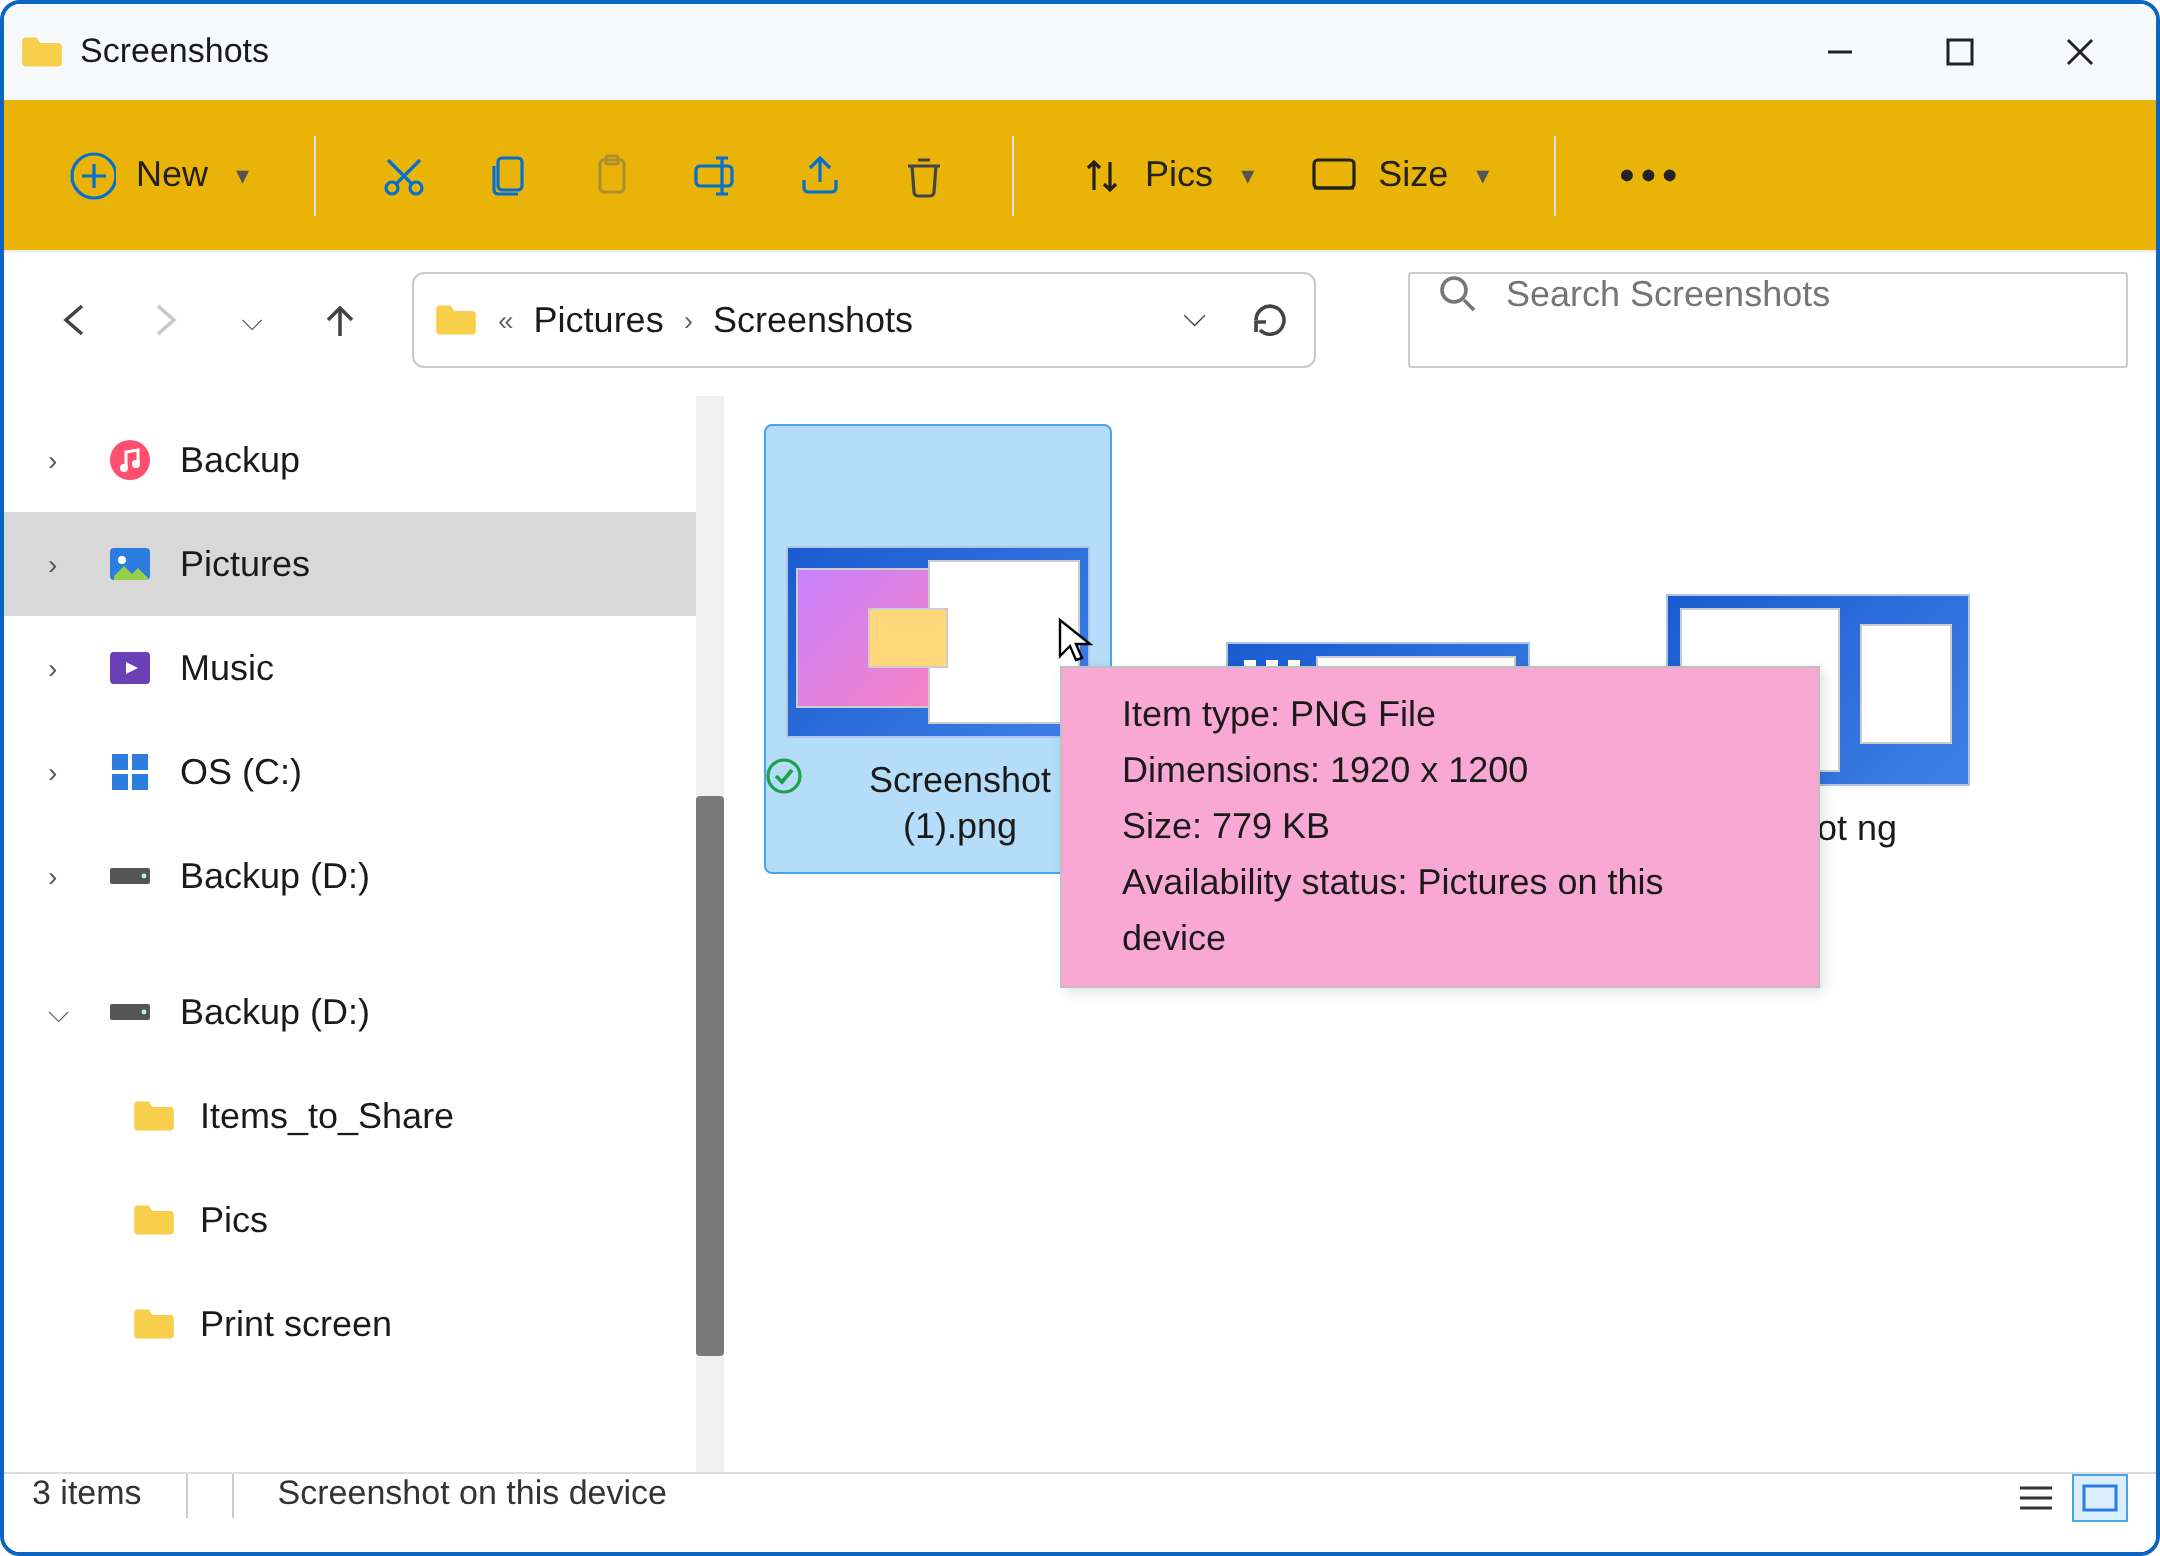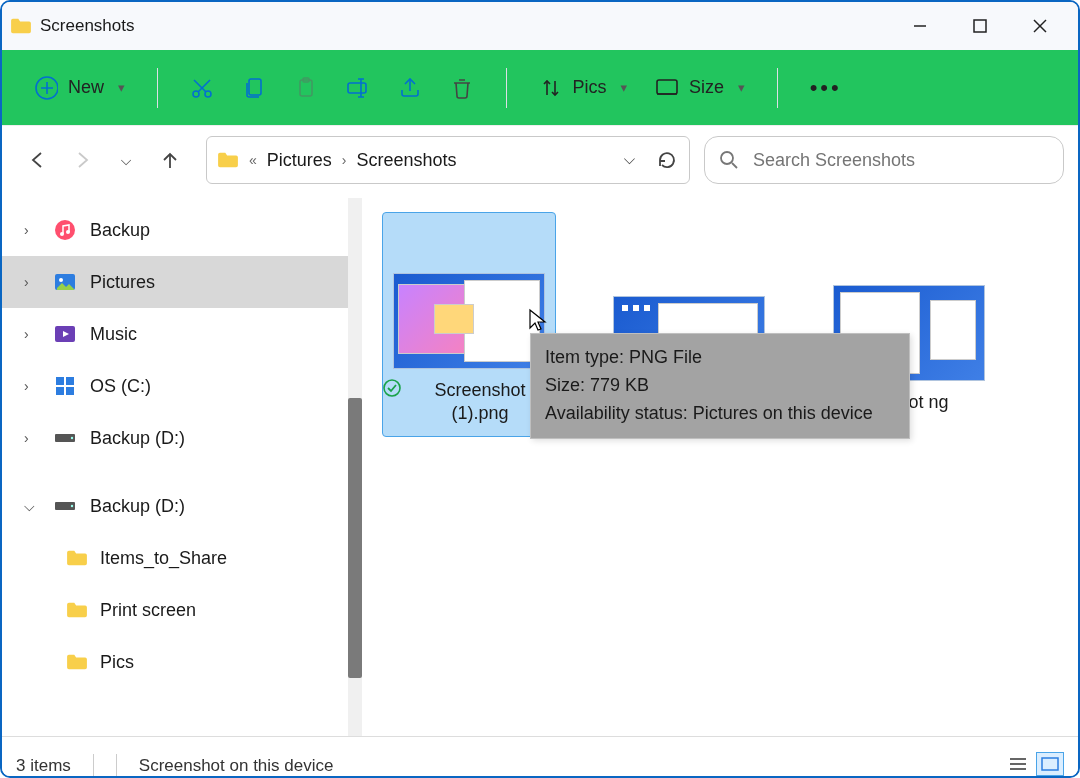--- a/index.html
+++ b/index.html
@@ -4,64 +4,64 @@
 <style>
   * { box-sizing: border-box; margin: 0; padding: 0; }
   body { font-family: "Segoe UI", Arial, sans-serif; font-size: 15px; background: #fff; color: #1a1a1a; width: 1080px; height: 778px; overflow: hidden; border: 2px solid #0a66c2; border-radius: 10px; position: relative; }
 
   .title-bar { height: 48px; display: flex; align-items: center; padding: 0 8px; background: #f7f9fc; }
   .title-bar .folder-ic { width: 22px; height: 18px; margin-right: 8px; }
   .title-bar .title { font-size: 17px; }
   .win-btns { margin-left: auto; display: flex; }
   .win-btn { width: 60px; height: 40px; display: flex; align-items: center; justify-content: center; color: #222; }
 
-  .toolbar { height: 76px; background: #22c55e; display: flex; align-items: center; padding: 0 18px; gap: 0; border-bottom: 1px solid #eee; }
+  .toolbar { height: 76px; background: #eab308; display: flex; align-items: center; padding: 0 18px; gap: 0; border-bottom: 1px solid #eee; }
   .tool-btn { display: flex; align-items: center; gap: 10px; padding: 0 14px; height: 40px; border-radius: 6px; color: #036fd0; font-size: 18px; }
   .tool-btn .label { color: #222; }
   .tool-ic { width: 24px; height: 24px; display: inline-flex; align-items: center; justify-content: center; }
   .sep { width: 1px; height: 40px; background: #dcdfe6; margin: 0 18px; }
   .chevron { font-size: 13px; color: #555; margin-left: 4px; }
 
   .nav-row { display: flex; align-items: center; gap: 14px; padding: 10px 14px 14px 14px; }
   .nav-arrows { display: flex; align-items: center; gap: 20px; padding: 0 10px; color: #555; }
   .nav-ic { width: 24px; height: 24px; display: inline-flex; align-items: center; justify-content: center; }
   .addr-bar { flex: 1; height: 48px; border: 1px solid #c9c9c9; border-radius: 6px; display: flex; align-items: center; padding: 0 12px 0 10px; gap: 10px; }
   .crumbs { display: flex; align-items: center; gap: 10px; font-size: 18px; }
   .crumb-sep { color: #666; font-size: 14px; }
   .addr-right { margin-left: auto; display: flex; gap: 22px; color: #444; }
-  .search-box { width: 360px; height: 48px; border: 1px solid #c9c9c9; border-radius: 14px; display: flex; align-items: center; padding: 0 14px; gap: 14px; }
+  .search-box { width: 360px; height: 48px; border: 1px solid #c9c9c9; border-radius: 2px; display: flex; align-items: flex-start; padding: 0 14px; gap: 14px; margin-left: 32px; }
   .search-box input { border: none; outline: none; font-size: 18px; width: 100%; color: #666; background: transparent; }
 
   .main { display: flex; height: 540px; }
   .sidebar { width: 360px; overflow: hidden; position: relative; }
   .tree { padding-top: 6px; }
   .tree-item { display: flex; align-items: center; height: 52px; padding-left: 22px; gap: 14px; font-size: 18px; }
   .tree-item.selected { background: #d8d8d8; }
   .tree-item.child { padding-left: 64px; gap: 12px; }
   .tree-group { margin-top: 16px; }
   .tree-caret { width: 16px; color: #555; font-size: 14px; }
   .tree-ic { width: 22px; height: 22px; display: inline-flex; align-items: center; justify-content: center; }
   .scrollbar-v { position: absolute; right: 0; top: 0; width: 14px; height: 100%; background: #f0f0f0; }
   .scrollbar-thumb { position: absolute; right: 0; top: 200px; width: 14px; height: 280px; background: #7a7a7a; border-radius: 2px; }
 
   .content { flex: 1; position: relative; padding: 10px 20px; }
-  .thumb-row { display: flex; gap: 46px; align-items: center; padding-top: 4px; }
+  .thumb-row { display: flex; gap: 46px; align-items: flex-end; padding-top: 4px; }
   .file-item { width: 174px; display: flex; flex-direction: column; align-items: center; border-radius: 4px; padding: 6px 0 10px; }
   .file-item.selected { background: #b5dcf9; border: 1px solid #4aa4e8; }
   .thumb { width: 152px; height: 96px; background: linear-gradient(135deg,#1a5bd0,#3f7fe6); border: 1px solid #b0c4de; margin-top: 54px; margin-bottom: 10px; position: relative; overflow: hidden; }
   .file-item.selected .thumb { margin-top: 54px; }
   .thumb .win { position: absolute; background: #fff; border: 1px solid #ccc; }
   .file-name { text-align: center; line-height: 1.3; font-size: 18px; display: flex; align-items: flex-start; gap: 4px; justify-content: center; }
   .check-ic { color: #19a249; }
 
-  .tooltip { position: absolute; left: 168px; top: 135px; width: 380px; background: #a3a3a3; border: 1px solid #bfbfbf; padding: 10px 14px; font-size: 18px; line-height: 1.55; box-shadow: 2px 2px 6px rgba(0,0,0,.12); }
+  .tooltip { position: absolute; left: 168px; top: 135px; width: 380px; background: #f9a8d4; border: 1px solid #bfbfbf; padding: 10px 30px; font-size: 18px; line-height: 1.55; box-shadow: 2px 2px 6px rgba(0,0,0,.12); }
 
   .cursor { position: absolute; left: 166px; top: 110px; pointer-events: none; }
 
-  .status-bar { position: absolute; bottom: 0; left: 0; right: 0; height: 40px; border-top: 1px solid #ddd; display: flex; align-items: flex-end; padding: 0 14px; gap: 22px; font-size: 17px; color: #333; background: #fff; }
+  .status-bar { position: absolute; bottom: 0; left: 0; right: 0; height: 40px; border-top: 1px solid #ddd; display: flex; align-items: flex-start; padding: 0 14px; gap: 22px; font-size: 17px; color: #333; background: #fff; }
   .status-bar .vsep { width: 1px; height: 22px; background: #ccc; }
   .view-icons { margin-left: auto; display: flex; gap: 4px; }
   .view-ic { width: 28px; height: 24px; display: flex; align-items: center; justify-content: center; border: 1px solid transparent; }
   .view-ic.active { border: 1px solid #4aa4e8; background: #dbeeff; }
 
   svg { display: block; }
 </style>
 </head>
 <body>
 
@@ -316,29 +316,29 @@
               </svg>
             </span>
           <span>Items_to_Share</span>
         </div>
         <div class="tree-item child">
           <span class="tree-ic">
               <svg viewBox="0 0 24 20" width="22" height="18">
                 <path fill="#f8cf4a" d="M1 4a2 2 0 0 1 2-2h6l2 3h10a2 2 0 0 1 2 2v9a2 2 0 0 1-2 2H3a2 2 0 0 1-2-2z"></path>
               </svg>
             </span>
-          <span>Print screen</span>
+          <span>Pics</span>
         </div>
         <div class="tree-item child">
           <span class="tree-ic">
               <svg viewBox="0 0 24 20" width="22" height="18">
                 <path fill="#f8cf4a" d="M1 4a2 2 0 0 1 2-2h6l2 3h10a2 2 0 0 1 2 2v9a2 2 0 0 1-2 2H3a2 2 0 0 1-2-2z"></path>
               </svg>
             </span>
-          <span>Pics</span>
+          <span>Print screen</span>
         </div>
       </div>
     </div>
     <div class="scrollbar-v"></div>
     <div class="scrollbar-thumb"></div>
   </div>
 
   <div class="content">
     <div class="thumb-row">
 
@@ -382,20 +382,21 @@
           <div class="win" style="left:96px;top:14px;width:46px;height:60px;background:#fff"></div>
         </div>
         <div class="file-name" style="text-align:right;width:100%">
             <span>enshot ng</span>
           </div>
       </div>
     </div>
 
     <div class="tooltip">
       <div>Item type: PNG File</div>
+      <div>Dimensions: 1920 x 1200</div>
       <div>Size: 779 KB</div>
       <div>Availability status: Pictures on this device</div>
     </div>
 
     <span class="cursor">
       <svg width="20" height="26">
           <path d="M2 2l0 18 5-5 3 7 3-1-3-7h7z" fill="#fff" stroke="#000" stroke-width="1.2"></path>
         </svg>
     </span>
   </div>

